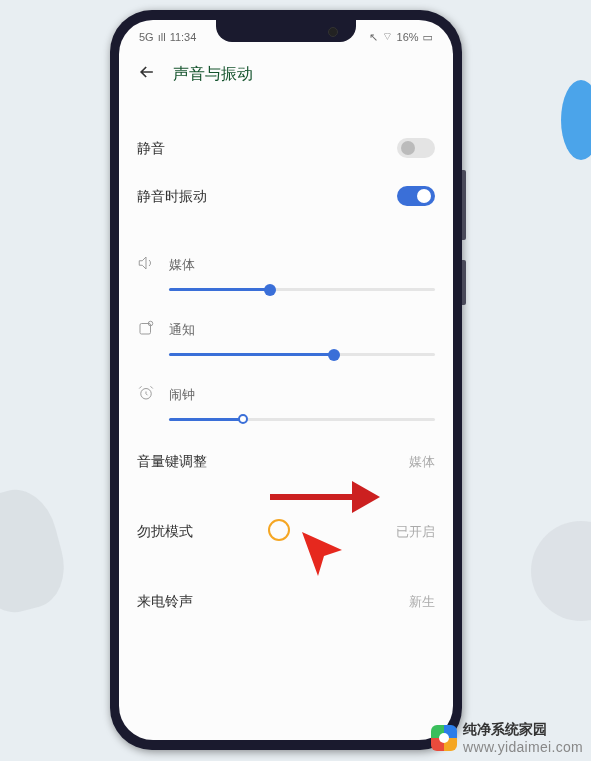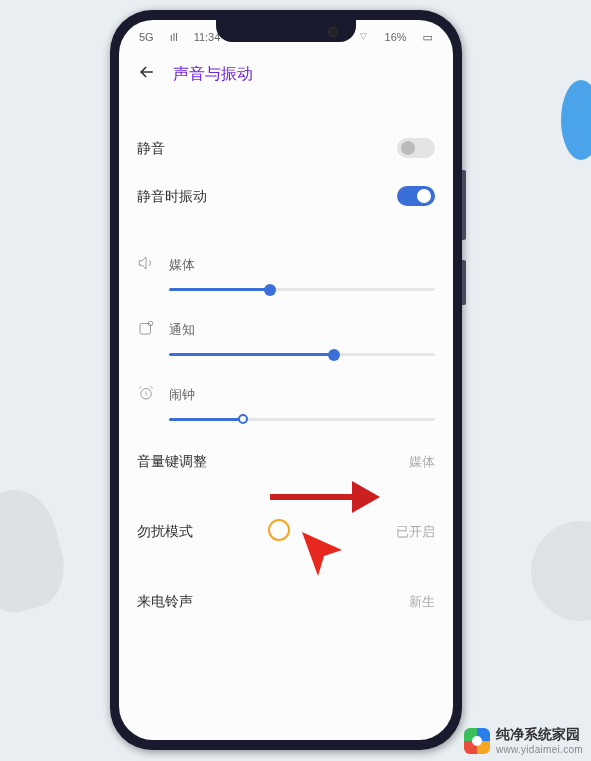--- a/index.html
+++ b/index.html
@@ -59,30 +59,30 @@
     
     .statusbar {
       height: 28px;
       display: flex;
       justify-content: space-between;
       align-items: center;
       padding: 6px 20px 0;
       font-size: 11px;
       color: #666;
     }
-    .sb-left, .sb-right { display: flex; align-items: center; gap: 16px; }
+    .sb-left, .sb-right { display: flex; align-items: center; gap: 4px; }
     
     .header {
       display: flex;
       align-items: center;
       padding: 14px 18px;
       gap: 16px;
     }
     .back-icon svg { width: 20px; height: 20px; }
-    .title { font-size: 16px; color: #6d28d9; font-weight: 500; }
+    .title { font-size: 16px; color: #14532d; font-weight: 500; }
     
     .content { padding: 0 18px; }
     .section-gap { height: 24px; }
     
     .row {
       display: flex;
       justify-content: space-between;
       align-items: flex-end;
       padding: 14px 0;
     }
@@ -192,21 +192,21 @@
     .wm-logo {
       width: 26px; height: 26px;
       background: conic-gradient(#2b7de9 0 90deg, #f5a623 90deg 180deg, #e94b3c 180deg 270deg, #3abf5c 270deg 360deg);
       border-radius: 6px;
       position: relative;
     }
     .wm-logo::after {
       content:''; position:absolute; inset: 8px; background:#fff; border-radius:50%;
     }
     .wm-text .zh { font-size: 14px; font-weight: 600; color: #333; }
-    .wm-text .url { font-size: 10px; color: #888; letter-spacing: 0.3px; }
+    .wm-text .url { font-size: 14px; color: #888; letter-spacing: 0.3px; }
 
     .bg-shape1 { position:absolute; left:-30px; bottom:150px; width:90px; height:120px; background:#d5dbe0; border-radius:40%; transform:rotate(-15deg); opacity:0.7;}
     .bg-shape2 { position:absolute; right:-40px; bottom:140px; width:100px; height:100px; background:#d5dbe0; border-radius:50%; opacity:0.6;}
     .bg-shape3 { position:absolute; right:-10px; top:80px; width:40px; height:80px; background:#3a9be9; border-radius:50%; opacity:0.9;}
   </style>
 </head>
 <body>
 
 <div class="bg-shape1"></div>
 <div class="bg-shape2"></div>

